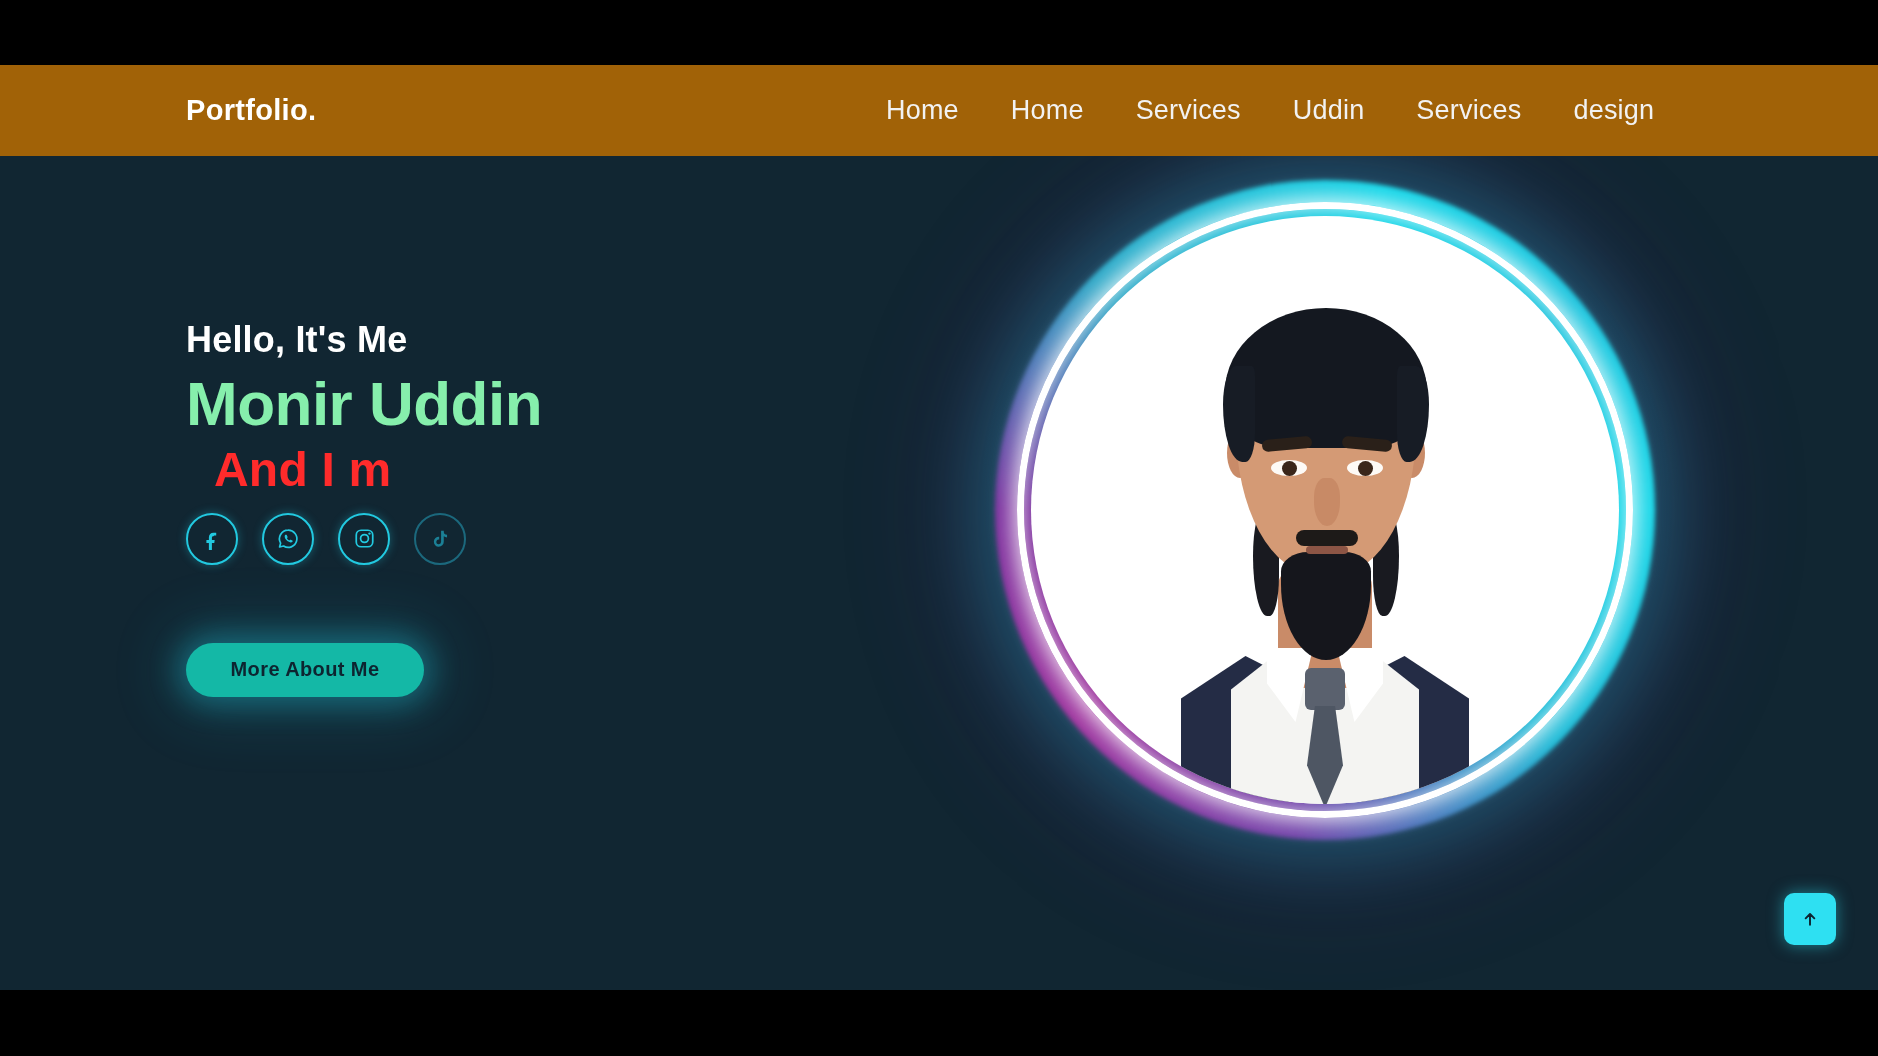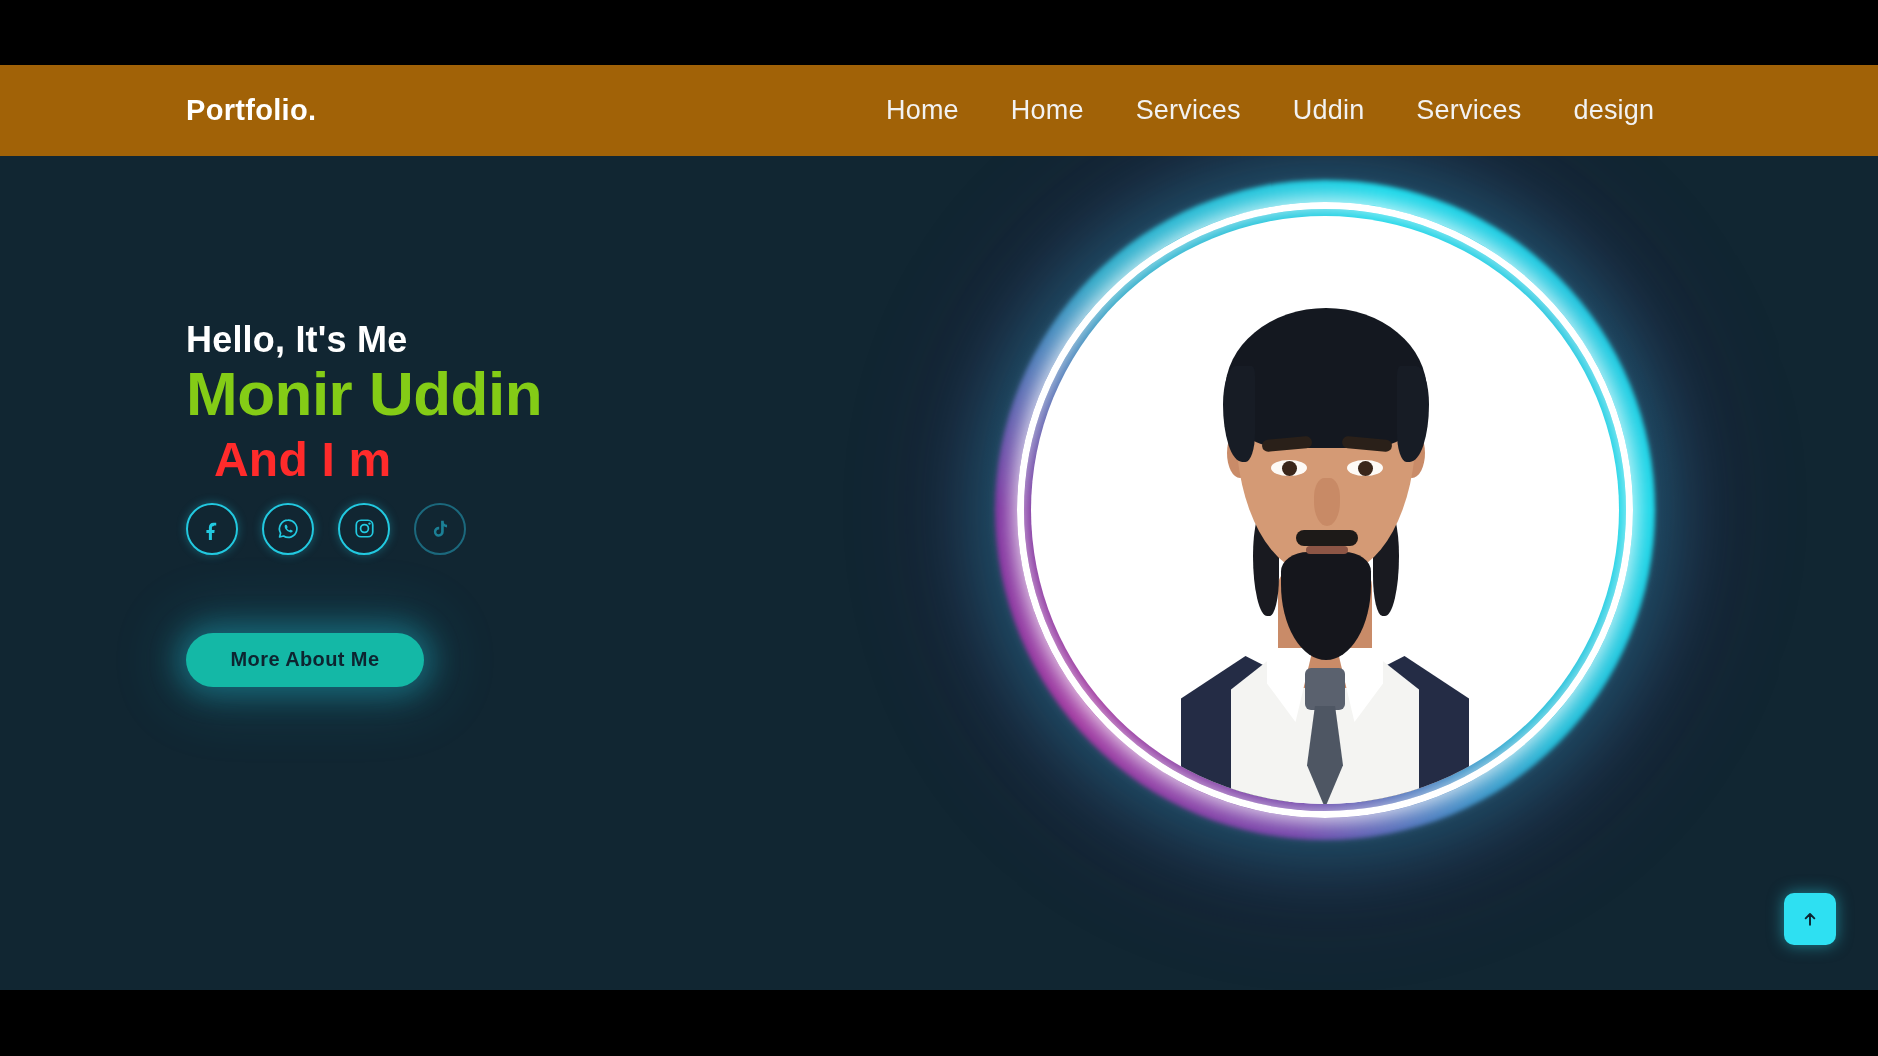--- a/index.html
+++ b/index.html
@@ -74,24 +74,24 @@
   }
 
   
   .hero-left {
     position:absolute; left:186px; top:255px; width:760px;
     z-index:4;
   }
   .greeting {
     font-size:36px; font-weight:bold; color:#ffffff;
     letter-spacing:0.2px; line-height:1.1;
-    margin-bottom:0;
+    margin-bottom:10px;
   }
   .name {
-    font-size:62px; font-weight:bold; color:#84cc16;
+    font-size:62px; font-weight:bold; color:#86efac;
     letter-spacing:-0.5px; line-height:1.1;
     margin-bottom:4px;
   }
   .role-line {
     font-size:48px; font-weight:bold; color:#ff2b2b;
     letter-spacing:0.2px; line-height:1.15;
     margin-bottom:16px;
     white-space:pre;
     margin-left:28px;
   }

